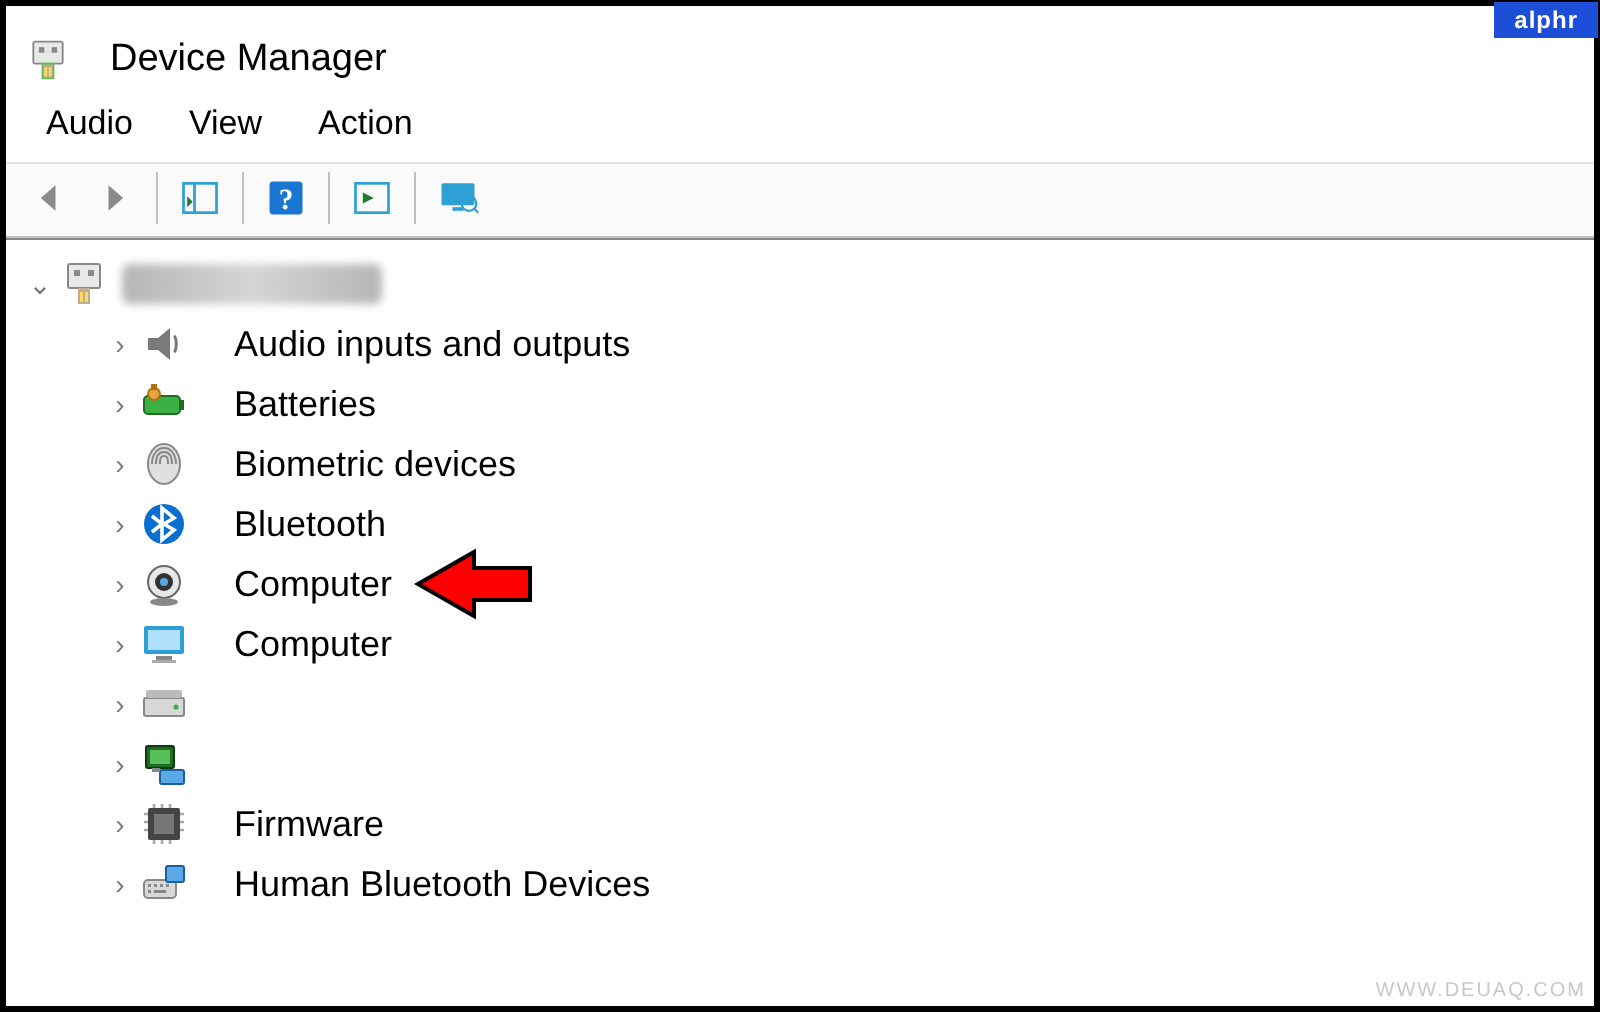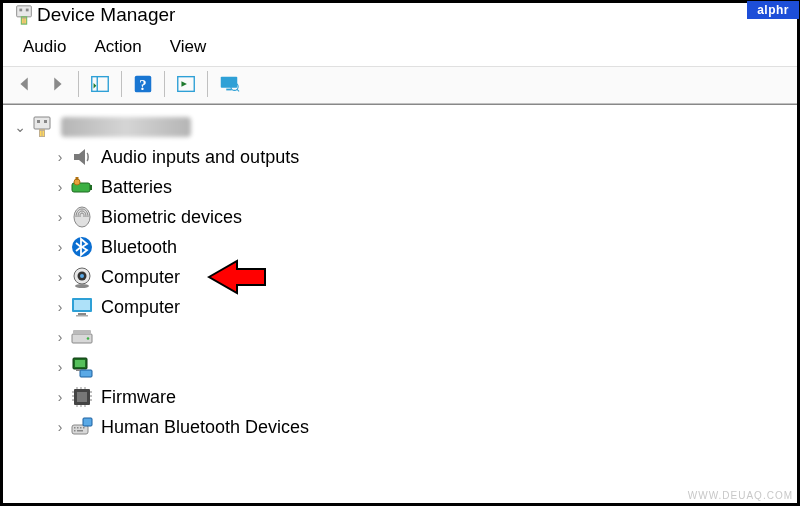--- a/index.html
+++ b/index.html
@@ -1,35 +1,35 @@
 <!DOCTYPE html>
 <html><head>
 <meta charset="utf-8">
 <style>
 * { margin: 0; padding: 0; box-sizing: border-box; }
 body { font-family: "Segoe UI", Tahoma, sans-serif; font-size: 16px; background: #fff; }
 .frame { width: 800px; height: 506px; position: relative; border: 3px solid #000; }
 .badge { position: absolute; top: -2px; right: -2px; background: #1d4ed8; color: #fff; padding: 2px 10px; font-size: 12px; font-weight: bold; letter-spacing: 0.5px; }
-.titlebar { display: flex; align-items: center; gap: 2px; padding: 1px 10px 4px 10px; }
+.titlebar { display: flex; align-items: center; gap: 20px; padding: 16px 10px 4px 10px; }
 .titlebar .icon { width: 22px; height: 22px; }
 .titlebar span { font-size: 19px; color: #000; }
 .menubar { display: flex; gap: 0; padding: 4px 6px 6px 6px; }
 .menubar .item { padding: 3px 14px; font-size: 17px; color: #000; cursor: default; }
 .toolbar { display: flex; align-items: center; gap: 4px; padding: 4px 6px 6px 8px; border-top: 1px solid #e0e0e0; border-bottom: 1px solid #c0c0c0; background: #fafafa; box-shadow: 0 1px 0 #888; }
 .tbtn { width: 28px; height: 26px; display: flex; align-items: center; justify-content: center; cursor: default; }
 .tbtn svg { width: 22px; height: 22px; }
 .sep { width: 1px; height: 26px; background: #c0c0c0; margin: 0 3px; }
 .tree { padding: 8px 4px; font-size: 18px; color: #000; overflow: hidden; }
 .row { display: flex; align-items: center; height: 30px; white-space: nowrap; }
 .chev { width: 18px; display: inline-flex; justify-content: center; color: #7a7a7a; font-size: 14px; cursor: default; }
 .ic { width: 26px; height: 26px; display: inline-flex; align-items: center; justify-content: center; margin-right: 6px; }
 .ic svg { width: 24px; height: 24px; }
 .lvl0 { padding-left: 4px; }
 .lvl1 { padding-left: 44px; }
-.lbl { cursor: default; }
+.lbl { cursor: default; margin-left: 16px; }
 .blurred { width: 130px; height: 20px; background: linear-gradient(90deg,#b5b5b5,#d5d5d5,#b5b5b5); filter: blur(2px); border-radius: 4px; }
 .arrow { position: absolute; width: 60px; height: 38px; pointer-events: none; }
 .watermark { position: absolute; right: 4px; bottom: 2px; font-size: 10px; color: #c8c8c8; letter-spacing: 1px; margin-top: 36px; }
 </style>
 </head>
 <body>
 
 <div class="frame">
   <div class="badge">alphr</div>
 
@@ -42,22 +42,22 @@
           <rect x="9" y="14" width="6" height="8" fill="#bfae8f" stroke="#6b5"></rect>
           <rect x="10" y="16" width="1.5" height="5" fill="#ffd75e"></rect>
           <rect x="12.5" y="16" width="1.5" height="5" fill="#ffd75e"></rect>
         </svg>
     </span>
     <span>Device Manager</span>
   </div>
 
   <div class="menubar">
     <div class="item">Audio</div>
+    <div class="item">View</div>
     <div class="item">Action</div>
-    <div class="item">View</div>
   </div>
 
   <div class="toolbar">
     <div class="tbtn">
         <svg viewBox="0 0 24 24">
           <path d="M15 5l-8 7 8 7z" fill="#8a8a8a"></path>
         </svg>
       </div>
     <div class="tbtn">
         <svg viewBox="0 0 24 24">

